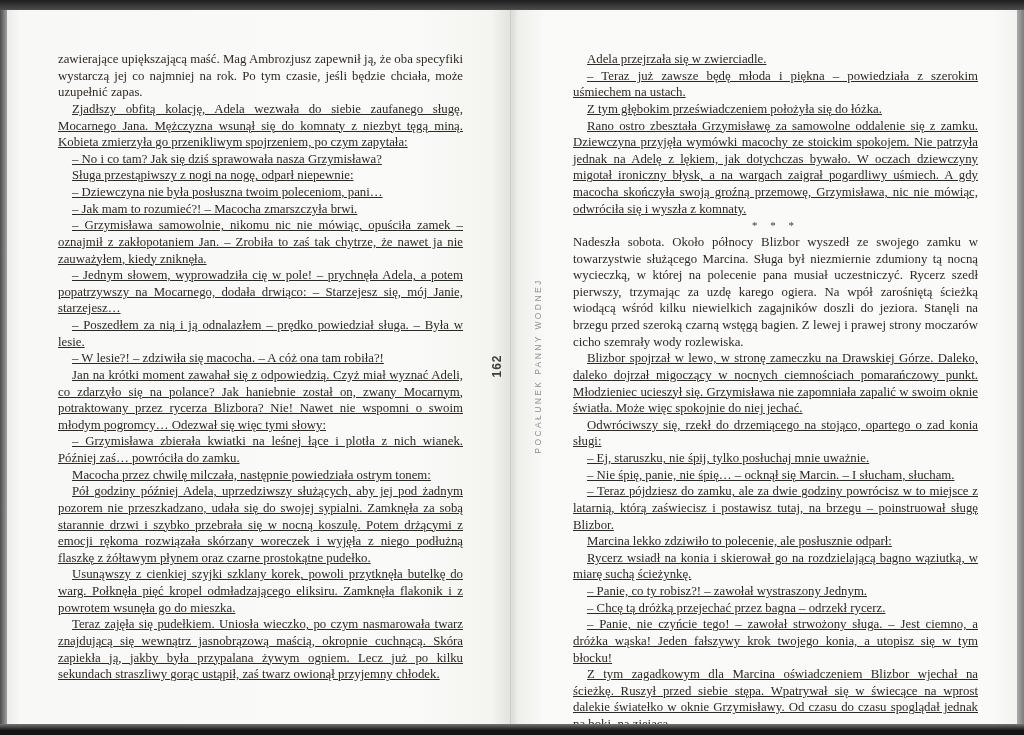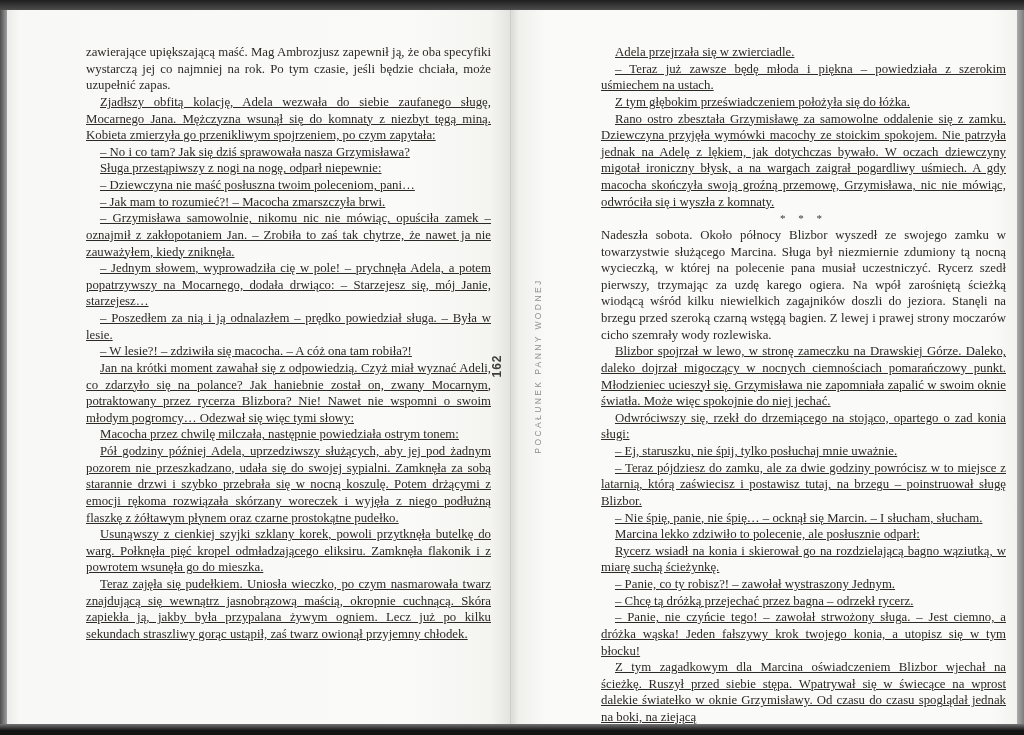--- a/index.html
+++ b/index.html
@@ -21,23 +21,23 @@
     left:7px; width:504px;
     background:linear-gradient(to right,#ebebe9 0%,#f8f8f6 2.5%,#fafaf8 80%,#f4f4f1 96%,#e2e2df 100%);
   }
   .page-right {
     left:511px; width:506px;
     background:linear-gradient(to right,#d9d9d6 0%,#efefec 1.5%,#fafaf8 7%,#fafaf8 95%,#f2f2ef 100%);
   }
   .gutter-line { position:absolute; top:9px; bottom:7px; left:510px; width:2px;
                  background:linear-gradient(to right,#c2c2bf,#e8e8e5); z-index:2; }
   .text-block {
-    position:absolute; top:35px; width:405px;
+    position:absolute; top:42px; width:405px;
     font-size:12.8px; line-height:16.62px; color:#2d2925;
-    text-align:justify; z-index:3;margin-left:28px;
+    text-align:justify; z-index:3;
   }
   .page-left  .text-block { left:51px; }
   .page-right .text-block { left:62px; }
   .text-block p { margin:0; padding:0; }
   .text-block p.indent { text-indent:14px;text-decoration:underline; }
   .text-block p.separator { text-align:center; text-indent:0; letter-spacing:5px;
                             font-size:11px; color:#3a3632; }
   .folio {
     position:absolute; left:497px; top:366px; z-index:4;
     transform:translate(-50%,-50%) rotate(-90deg);
@@ -59,49 +59,50 @@
 <div class="scan">
   <div class="edge-left"></div>
   <div class="edge-right"></div>
 
   <div class="page page-left">
     <div class="text-block">
         <p class="">zawierające upiększającą maść. Mag Ambrozjusz zapewnił ją, że oba specyfiki wystarczą jej co najmniej na rok. Po tym czasie, jeśli będzie chciała, może uzupełnić zapas.</p>
         <p class="indent">Zjadłszy obfitą kolację, Adela wezwała do siebie zaufanego sługę, Mocarnego Jana. Mężczyzna wsunął się do komnaty z niezbyt tęgą miną. Kobieta zmierzyła go przenikliwym spojrzeniem, po czym zapytała:</p>
         <p class="indent">– No i co tam? Jak się dziś sprawowała nasza Grzymisława?</p>
         <p class="indent">Sługa przestąpiwszy z nogi na nogę, odparł niepewnie:</p>
-        <p class="indent">– Dziewczyna nie maść posłuszna twoim poleceniom, pani…</p>
+        <p class="indent">– Dziewczyna nie była posłuszna twoim poleceniom, pani…</p>
         <p class="indent">– Jak mam to rozumieć?! – Macocha zmarszczyła brwi.</p>
         <p class="indent">– Grzymisława samowolnie, nikomu nic nie mówiąc, opuściła zamek – oznajmił z zakłopotaniem Jan. – Zrobiła to zaś tak chytrze, że nawet ja nie zauważyłem, kiedy zniknęła.</p>
         <p class="indent">– Jednym słowem, wyprowadziła cię w pole! – prychnęła Adela, a potem popatrzywszy na Mocarnego, dodała drwiąco: – Starzejesz się, mój Janie, starzejesz…</p>
         <p class="indent">– Poszedłem za nią i ją odnalazłem – prędko powiedział sługa. – Była w lesie.</p>
         <p class="indent">– W lesie?! – zdziwiła się macocha. – A cóż ona tam robiła?!</p>
         <p class="indent">Jan na krótki moment zawahał się z odpowiedzią. Czyż miał wyznać Adeli, co zdarzyło się na polance? Jak haniebnie został on, zwany Mocarnym, potraktowany przez rycerza Blizbora? Nie! Nawet nie wspomni o swoim młodym pogromcy… Odezwał się więc tymi słowy:</p>
+        <p class="indent">– Grzymisława zbierała kwiatki na leśnej łące i plotła z nich wianek. Później zaś… powróciła do zamku.</p>
         <p class="indent">Macocha przez chwilę milczała, następnie powiedziała ostrym tonem:</p>
         <p class="indent">Pół godziny później Adela, uprzedziwszy służących, aby jej pod żadnym pozorem nie przeszkadzano, udała się do swojej sypialni. Zamknęła za sobą starannie drzwi i szybko przebrała się w nocną koszulę. Potem drżącymi z emocji rękoma rozwiązała skórzany woreczek i wyjęła z niego podłużną flaszkę z żółtawym płynem oraz czarne prostokątne pudełko.</p>
         <p class="indent">Usunąwszy z cienkiej szyjki szklany korek, powoli przytknęła butelkę do warg. Połknęła pięć kropel odmładzającego eliksiru. Zamknęła flakonik i z powrotem wsunęła go do mieszka.</p>
         <p class="indent">Teraz zajęła się pudełkiem. Uniosła wieczko, po czym nasmarowała twarz znajdującą się wewnątrz jasnobrązową maścią, okropnie cuchnącą. Skóra zapiekła ją, jakby była przypalana żywym ogniem. Lecz już po kilku sekundach straszliwy gorąc ustąpił, zaś twarz owionął przyjemny chłodek.</p>
       </div>
   </div>
 
   <div class="gutter-line"></div>
 
   <div class="page page-right">
     <div class="text-block">
         <p class="indent">Adela przejrzała się w zwierciadle.</p>
         <p class="indent">– Teraz już zawsze będę młoda i piękna – powiedziała z szerokim uśmiechem na ustach.</p>
         <p class="indent">Z tym głębokim przeświadczeniem położyła się do łóżka.</p>
         <p class="indent">Rano ostro zbeształa Grzymisławę za samowolne oddalenie się z zamku. Dziewczyna przyjęła wymówki macochy ze stoickim spokojem. Nie patrzyła jednak na Adelę z lękiem, jak dotychczas bywało. W oczach dziewczyny migotał ironiczny błysk, a na wargach zaigrał pogardliwy uśmiech. A gdy macocha skończyła swoją groźną przemowę, Grzymisława, nic nie mówiąc, odwróciła się i wyszła z komnaty.</p>
         <p class=" separator">* * *</p>
         <p class="">Nadeszła sobota. Około północy Blizbor wyszedł ze swojego zamku w towarzystwie służącego Marcina. Sługa był niezmiernie zdumiony tą nocną wycieczką, w której na polecenie pana musiał uczestniczyć. Rycerz szedł pierwszy, trzymając za uzdę karego ogiera. Na wpół zarośniętą ścieżką wiodącą wśród kilku niewielkich zagajników doszli do jeziora. Stanęli na brzegu przed szeroką czarną wstęgą bagien. Z lewej i prawej strony moczarów cicho szemrały wody rozlewiska.</p>
         <p class="indent">Blizbor spojrzał w lewo, w stronę zameczku na Drawskiej Górze. Daleko, daleko dojrzał migoczący w nocnych ciemnościach pomarańczowy punkt. Młodzieniec ucieszył się. Grzymisława nie zapomniała zapalić w swoim oknie światła. Może więc spokojnie do niej jechać.</p>
         <p class="indent">Odwróciwszy się, rzekł do drzemiącego na stojąco, opartego o zad konia sługi:</p>
         <p class="indent">– Ej, staruszku, nie śpij, tylko posłuchaj mnie uważnie.</p>
+        <p class="indent">– Nie śpię, panie, nie śpię… – ocknął się Marcin. – I słucham, słucham.</p>
         <p class="indent">– Teraz pójdziesz do zamku, ale za dwie godziny powrócisz w to miejsce z latarnią, którą zaświecisz i postawisz tutaj, na brzegu – poinstruował sługę Blizbor.</p>
-        <p class="indent">– Nie śpię, panie, nie śpię… – ocknął się Marcin. – I słucham, słucham.</p>
         <p class="indent">Marcina lekko zdziwiło to polecenie, ale posłusznie odparł:</p>
         <p class="indent">Rycerz wsiadł na konia i skierował go na rozdzielającą bagno wąziutką, w miarę suchą ścieżynkę.</p>
         <p class="indent">– Panie, co ty robisz?! – zawołał wystraszony Jednym.</p>
         <p class="indent">– Chcę tą dróżką przejechać przez bagna – odrzekł rycerz.</p>
         <p class="indent">– Panie, nie czyńcie tego! – zawołał strwożony sługa. – Jest ciemno, a dróżka wąska! Jeden fałszywy krok twojego konia, a utopisz się w tym błocku!</p>
         <p class="indent">Z tym zagadkowym dla Marcina oświadczeniem Blizbor wjechał na ścieżkę. Ruszył przed siebie stępa. Wpatrywał się w świecące na wprost dalekie światełko w oknie Grzymisławy. Od czasu do czasu spoglądał jednak na boki, na ziejącą</p>
       </div>
   </div>
 
   <div class="folio">162</div>

